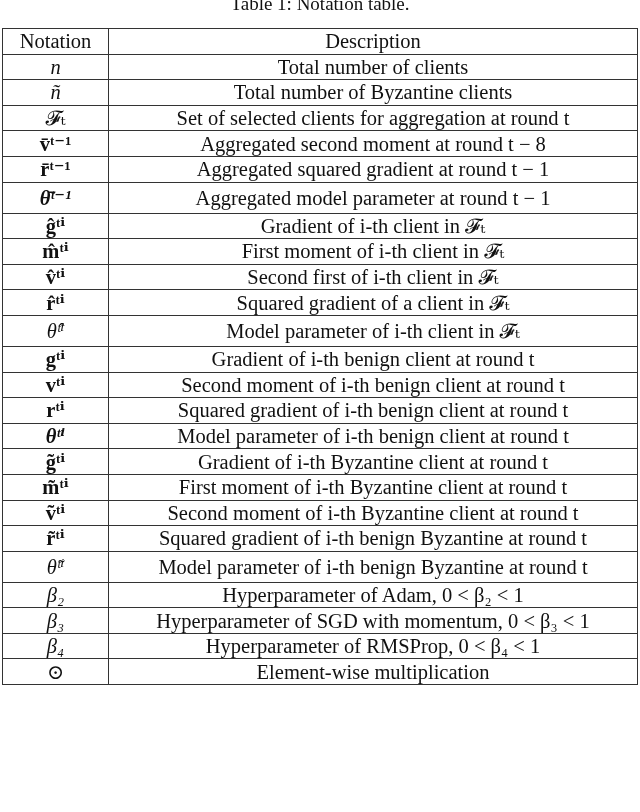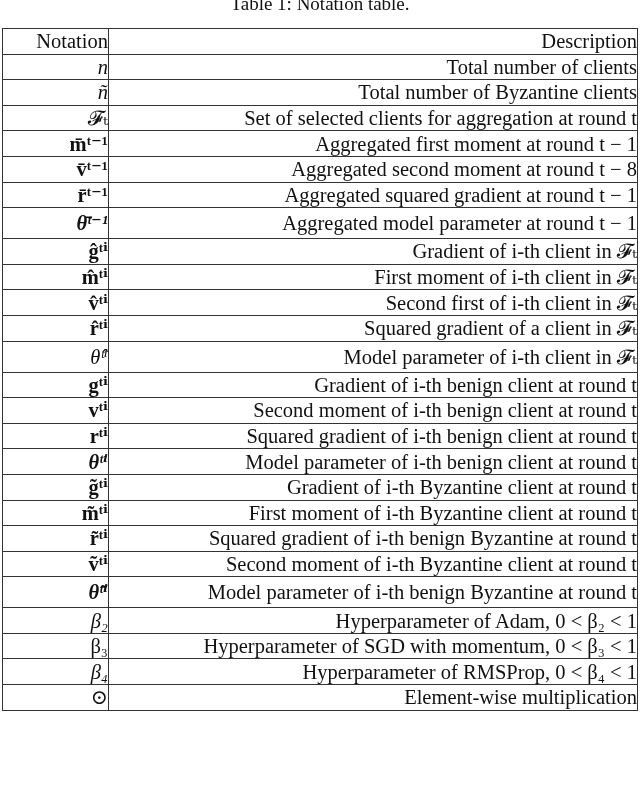--- a/index.html
+++ b/index.html
@@ -13,21 +13,21 @@
     text-align: center; font-size: 19px; line-height: 20px;
   }
   table {
     position: absolute; left: 2px; top: 28px;
     width: 636px;
     border-collapse: collapse;
     font-size: 20.5px;
   }
   td {
     border: 1.5px solid #333;
-    text-align: right;
+    text-align: center;
     padding: 0;
     line-height: 24px;
     height: 24.6px;
     white-space: nowrap;
   }
   td.notation { width: 105px; }
   tr.tall td { height: 30px; line-height: 30px; }
   .sym { font-family: "Liberation Serif", "DejaVu Serif", serif; }
 </style>
 </head>
@@ -47,24 +47,20 @@
         <td class="notation sym" style="font-style:italic">n</td>
         <td class="desc">Total number of clients</td>
       </tr>
     <tr>
         <td class="notation sym" style="font-style:italic">ñ</td>
         <td class="desc">Total number of Byzantine clients</td>
       </tr>
     <tr>
         <td class="notation sym">𝓕ₜ</td>
         <td class="desc">Set of selected clients for aggregation at round t</td>
-      </tr>
-    <tr>
-        <td class="notation sym" style="font-weight:bold">m̄ᵗ⁻¹</td>
-        <td class="desc">Aggregated first moment at round t − 1</td>
       </tr>
     <tr>
         <td class="notation sym" style="font-weight:bold">v̄ᵗ⁻¹</td>
         <td class="desc">Aggregated second moment at round t − 8</td>
       </tr>
     <tr>
         <td class="notation sym" style="font-weight:bold">r̄ᵗ⁻¹</td>
         <td class="desc">Aggregated squared gradient at round t − 1</td>
       </tr>
     <tr class="tall">
@@ -109,37 +105,37 @@
       </tr>
     <tr>
         <td class="notation sym" style="font-weight:bold">g̃ᵗⁱ</td>
         <td class="desc">Gradient of i-th Byzantine client at round t</td>
       </tr>
     <tr>
         <td class="notation sym" style="font-weight:bold">m̃ᵗⁱ</td>
         <td class="desc">First moment of i-th Byzantine client at round t</td>
       </tr>
     <tr>
+        <td class="notation sym" style="font-weight:bold">ṽᵗⁱ</td>
+        <td class="desc">Second moment of i-th Byzantine client at round t</td>
+      </tr>
+    <tr>
         <td class="notation sym" style="font-weight:bold">r̃ᵗⁱ</td>
         <td class="desc">Squared gradient of i-th benign Byzantine at round t</td>
       </tr>
-    <tr>
-        <td class="notation sym" style="font-weight:bold">ṽᵗⁱ</td>
-        <td class="desc">Second moment of i-th Byzantine client at round t</td>
-      </tr>
     <tr class="tall">
-        <td class="notation sym" style="font-weight:bold;font-style:italic">θ̃ᵗⁱ</td>
+        <td class="notation sym" style="font-weight:normal;font-style:italic">θ̃ᵗⁱ</td>
         <td class="desc">Model parameter of i-th benign Byzantine at round t</td>
       </tr>
     <tr>
         <td class="notation sym" style="font-style:italic">β₂</td>
         <td class="desc">Hyperparameter of Adam, 0 &lt; β₂ &lt; 1</td>
       </tr>
     <tr>
-        <td class="notation sym" style="">β₃</td>
+        <td class="notation sym" style="font-style:italic">β₃</td>
         <td class="desc">Hyperparameter of SGD with momentum, 0 &lt; β₃ &lt; 1</td>
       </tr>
     <tr>
         <td class="notation sym" style="font-style:italic">β₄</td>
         <td class="desc">Hyperparameter of RMSProp, 0 &lt; β₄ &lt; 1</td>
       </tr>
     <tr>
         <td class="notation sym">⊙</td>
         <td class="desc">Element-wise multiplication</td>
       </tr>

